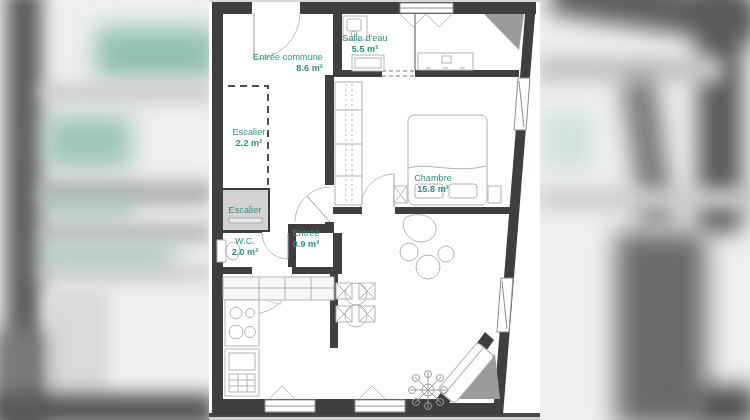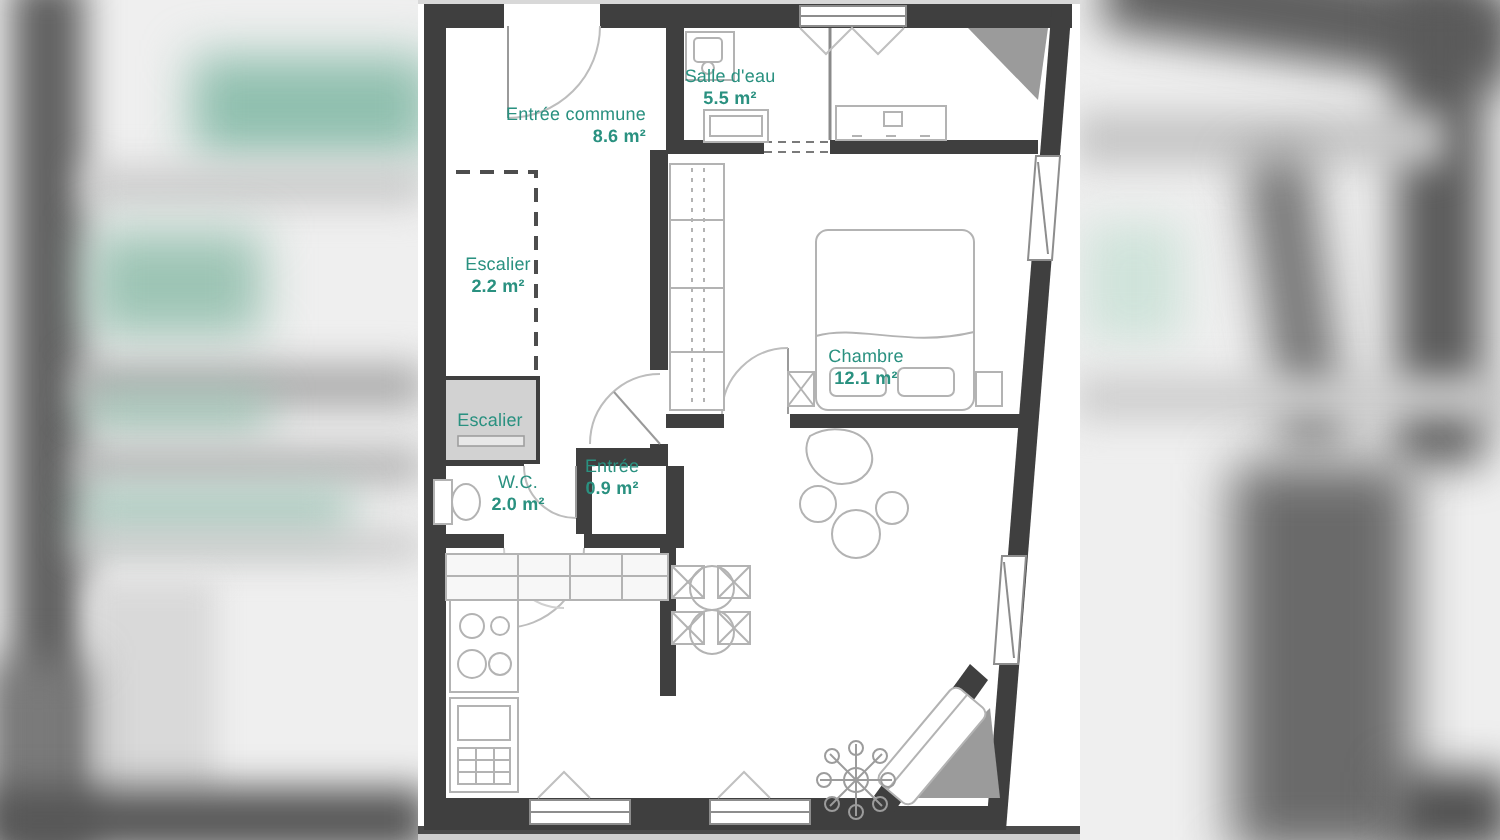--- a/index.html
+++ b/index.html
@@ -250,26 +250,26 @@
   <div class="room-label" style="left:156px;top:33px;">
     <div>Salle d'eau</div>
     <div class="area">5.5 m²</div>
   </div>
   <div class="room-label" style="left:40px;top:127px;">
     <div>Escalier</div>
     <div class="area">2.2 m²</div>
   </div>
   <div class="room-label" style="left:224px;top:133px;margin-top:40px;">
     <div>Chambre</div>
-    <div class="area">12.1 m²</div>
+    <div class="area">15.8 m²</div>
   </div>
   <div class="room-label" style="left:36px;top:205px;">
     <div>Escalier</div>
   </div>
-  <div class="room-label" style="left:50px;top:236px;">
+  <div class="room-label" style="left:36px;top:236px;">
     <div>W.C.</div>
     <div class="area">2.0 m²</div>
   </div>
   <div class="room-label" style="left:97px;top:228px;">
     <div>Entrée</div>
     <div class="area">0.9 m²</div>
   </div>
 </div>
 
 </body></html>

